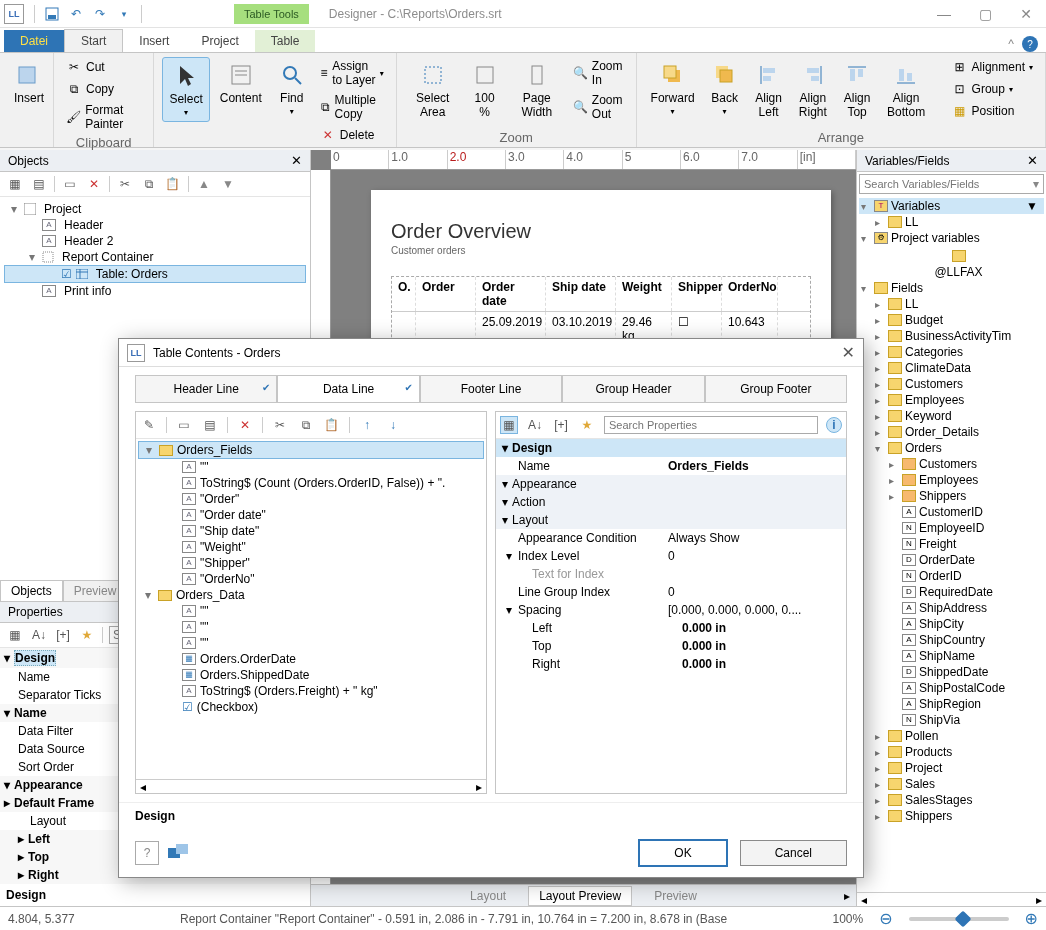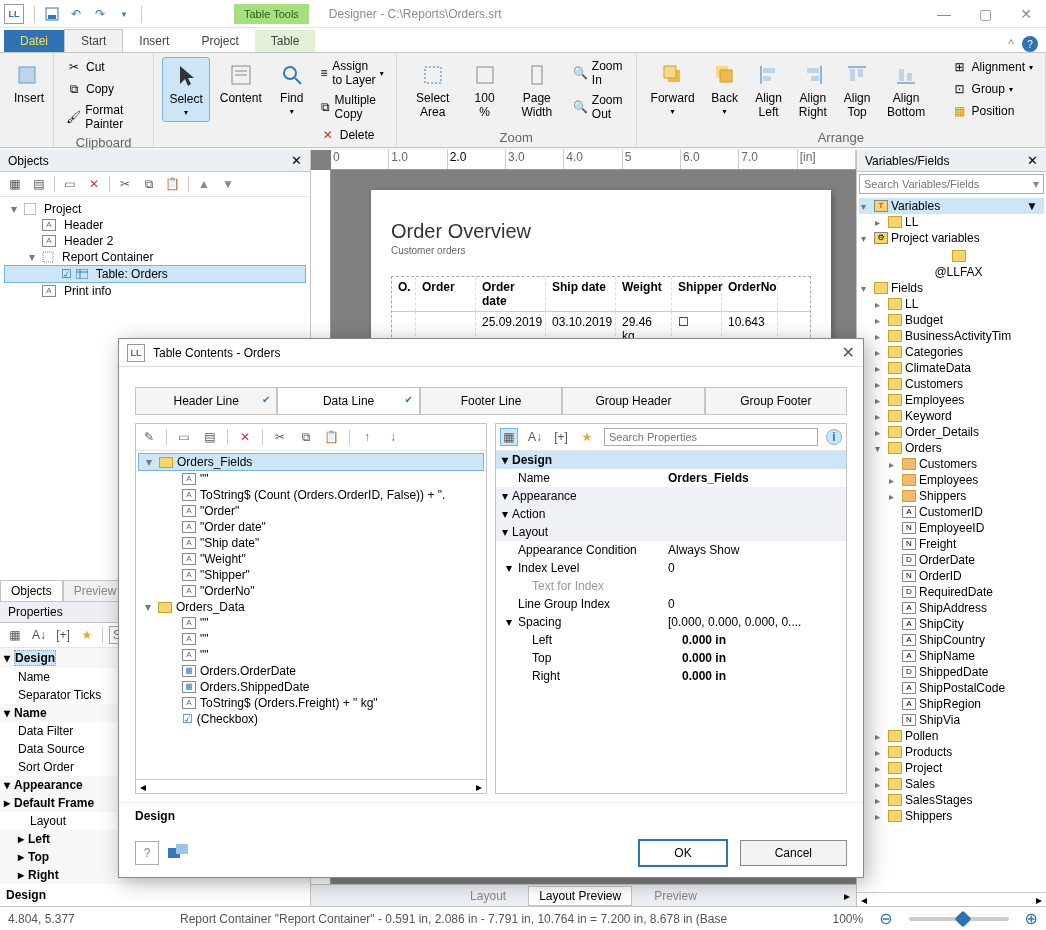--- a/index.html
+++ b/index.html
@@ -73,21 +73,21 @@
 .vr .fico{width:14px;height:12px;background:#f7d56e;border:1px solid #c9a227}
 .vr .ticon{width:14px;height:12px;border:1px solid #888;background:#fff;font-size:8px;text-align:center;line-height:10px}
 .status-bar{position:absolute;bottom:0;left:0;right:0;height:24px;background:#fff;border-top:1px solid #c5c5c5;display:flex;align-items:center;padding:0 8px;font-size:11px;color:#555;gap:16px}
 .zoom-slider{width:100px;height:4px;background:#ccc;position:relative;border-radius:2px}
 .zoom-thumb{position:absolute;top:-4px;left:48px;width:12px;height:12px;background:#2e74b5;border-radius:2px;transform:rotate(45deg)}
 
 .dialog{position:absolute;top:338px;left:118px;width:746px;height:540px;background:#fff;border:1px solid #888;box-shadow:4px 4px 20px rgba(0,0,0,0.3);display:flex;flex-direction:column}
 .dlg-title{height:28px;display:flex;align-items:center;padding:0 8px;background:#fff;border-bottom:1px solid #ddd}
 .dlg-title .app-icon{width:18px;height:18px}
 .dlg-close{margin-left:auto;font-size:16px;cursor:pointer;color:#555}
-.dlg-tabs{display:flex;margin:20px 16px 0;border-bottom:1px solid #c5c5c5}
+.dlg-tabs{display:flex;margin:8px 16px 0;border-bottom:1px solid #c5c5c5}
 .dtab{flex:1;text-align:center;padding:6px 4px;border:1px solid #c5c5c5;border-bottom:none;background:#f5f5f5;cursor:pointer;position:relative}
 .dtab.sel{background:#fff}
 .dtab .chk{position:absolute;right:6px;top:6px;font-size:10px;color:#2e74b5}
 .dlg-body{flex:1;display:flex;padding:8px 16px;gap:8px;overflow:hidden}
 .dlg-left,.dlg-right{flex:1;display:flex;flex-direction:column;border:1px solid #c5c5c5}
 .dlg-toolbar{display:flex;gap:8px;padding:4px;border-bottom:1px solid #e5e5e5;align-items:center}
 .dlg-tree{flex:1;overflow:auto;padding:2px}
 .dlg-tree-row{display:flex;align-items:center;gap:4px;padding:1px 4px}
 .dlg-tree-row.sel{background:#cde6f7;border:1px solid #7ab5e0}
 .type-box{width:14px;height:12px;border:1px solid #888;background:#fff;font-size:8px;text-align:center;line-height:10px;color:#667}
@@ -467,21 +467,21 @@
           </div>
         </div>
       <div style="padding:4px 6px;font-weight:bold">Design</div>
     </div>
   </div>
 
   <div class="canvas-col">
     <div class="hruler" id="hruler">
         <div style="flex: 1 1 0%; border-right: 1px solid rgb(204, 204, 204); padding-left: 2px; color: rgb(102, 102, 102);">0</div>
         <div style="flex: 1 1 0%; border-right: 1px solid rgb(204, 204, 204); padding-left: 2px; color: rgb(102, 102, 102);">1.0</div>
-        <div style="flex: 1 1 0%; border-right: 1px solid rgb(204, 204, 204); padding-left: 2px; color: #000000;">2.0</div>
+        <div style="flex: 1 1 0%; border-right: 1px solid rgb(204, 204, 204); padding-left: 2px; color: #b91c1c;">2.0</div>
         <div style="flex: 1 1 0%; border-right: 1px solid rgb(204, 204, 204); padding-left: 2px; color: rgb(102, 102, 102);">3.0</div>
         <div style="flex: 1 1 0%; border-right: 1px solid rgb(204, 204, 204); padding-left: 2px; color: rgb(102, 102, 102);">4.0</div>
         <div style="flex: 1 1 0%; border-right: 1px solid rgb(204, 204, 204); padding-left: 2px; color: rgb(102, 102, 102);">5</div>
         <div style="flex: 1 1 0%; border-right: 1px solid rgb(204, 204, 204); padding-left: 2px; color: rgb(102, 102, 102);">6.0</div>
         <div style="flex: 1 1 0%; border-right: 1px solid rgb(204, 204, 204); padding-left: 2px; color: rgb(102, 102, 102);">7.0</div>
         <div style="flex: 1 1 0%; border-right: 1px solid rgb(204, 204, 204); padding-left: 2px; color: rgb(102, 102, 102);">[in]</div>
       </div>
     <div class="vruler"></div>
     <div class="page">
       <div class="rpt-title">Order Overview</div>

